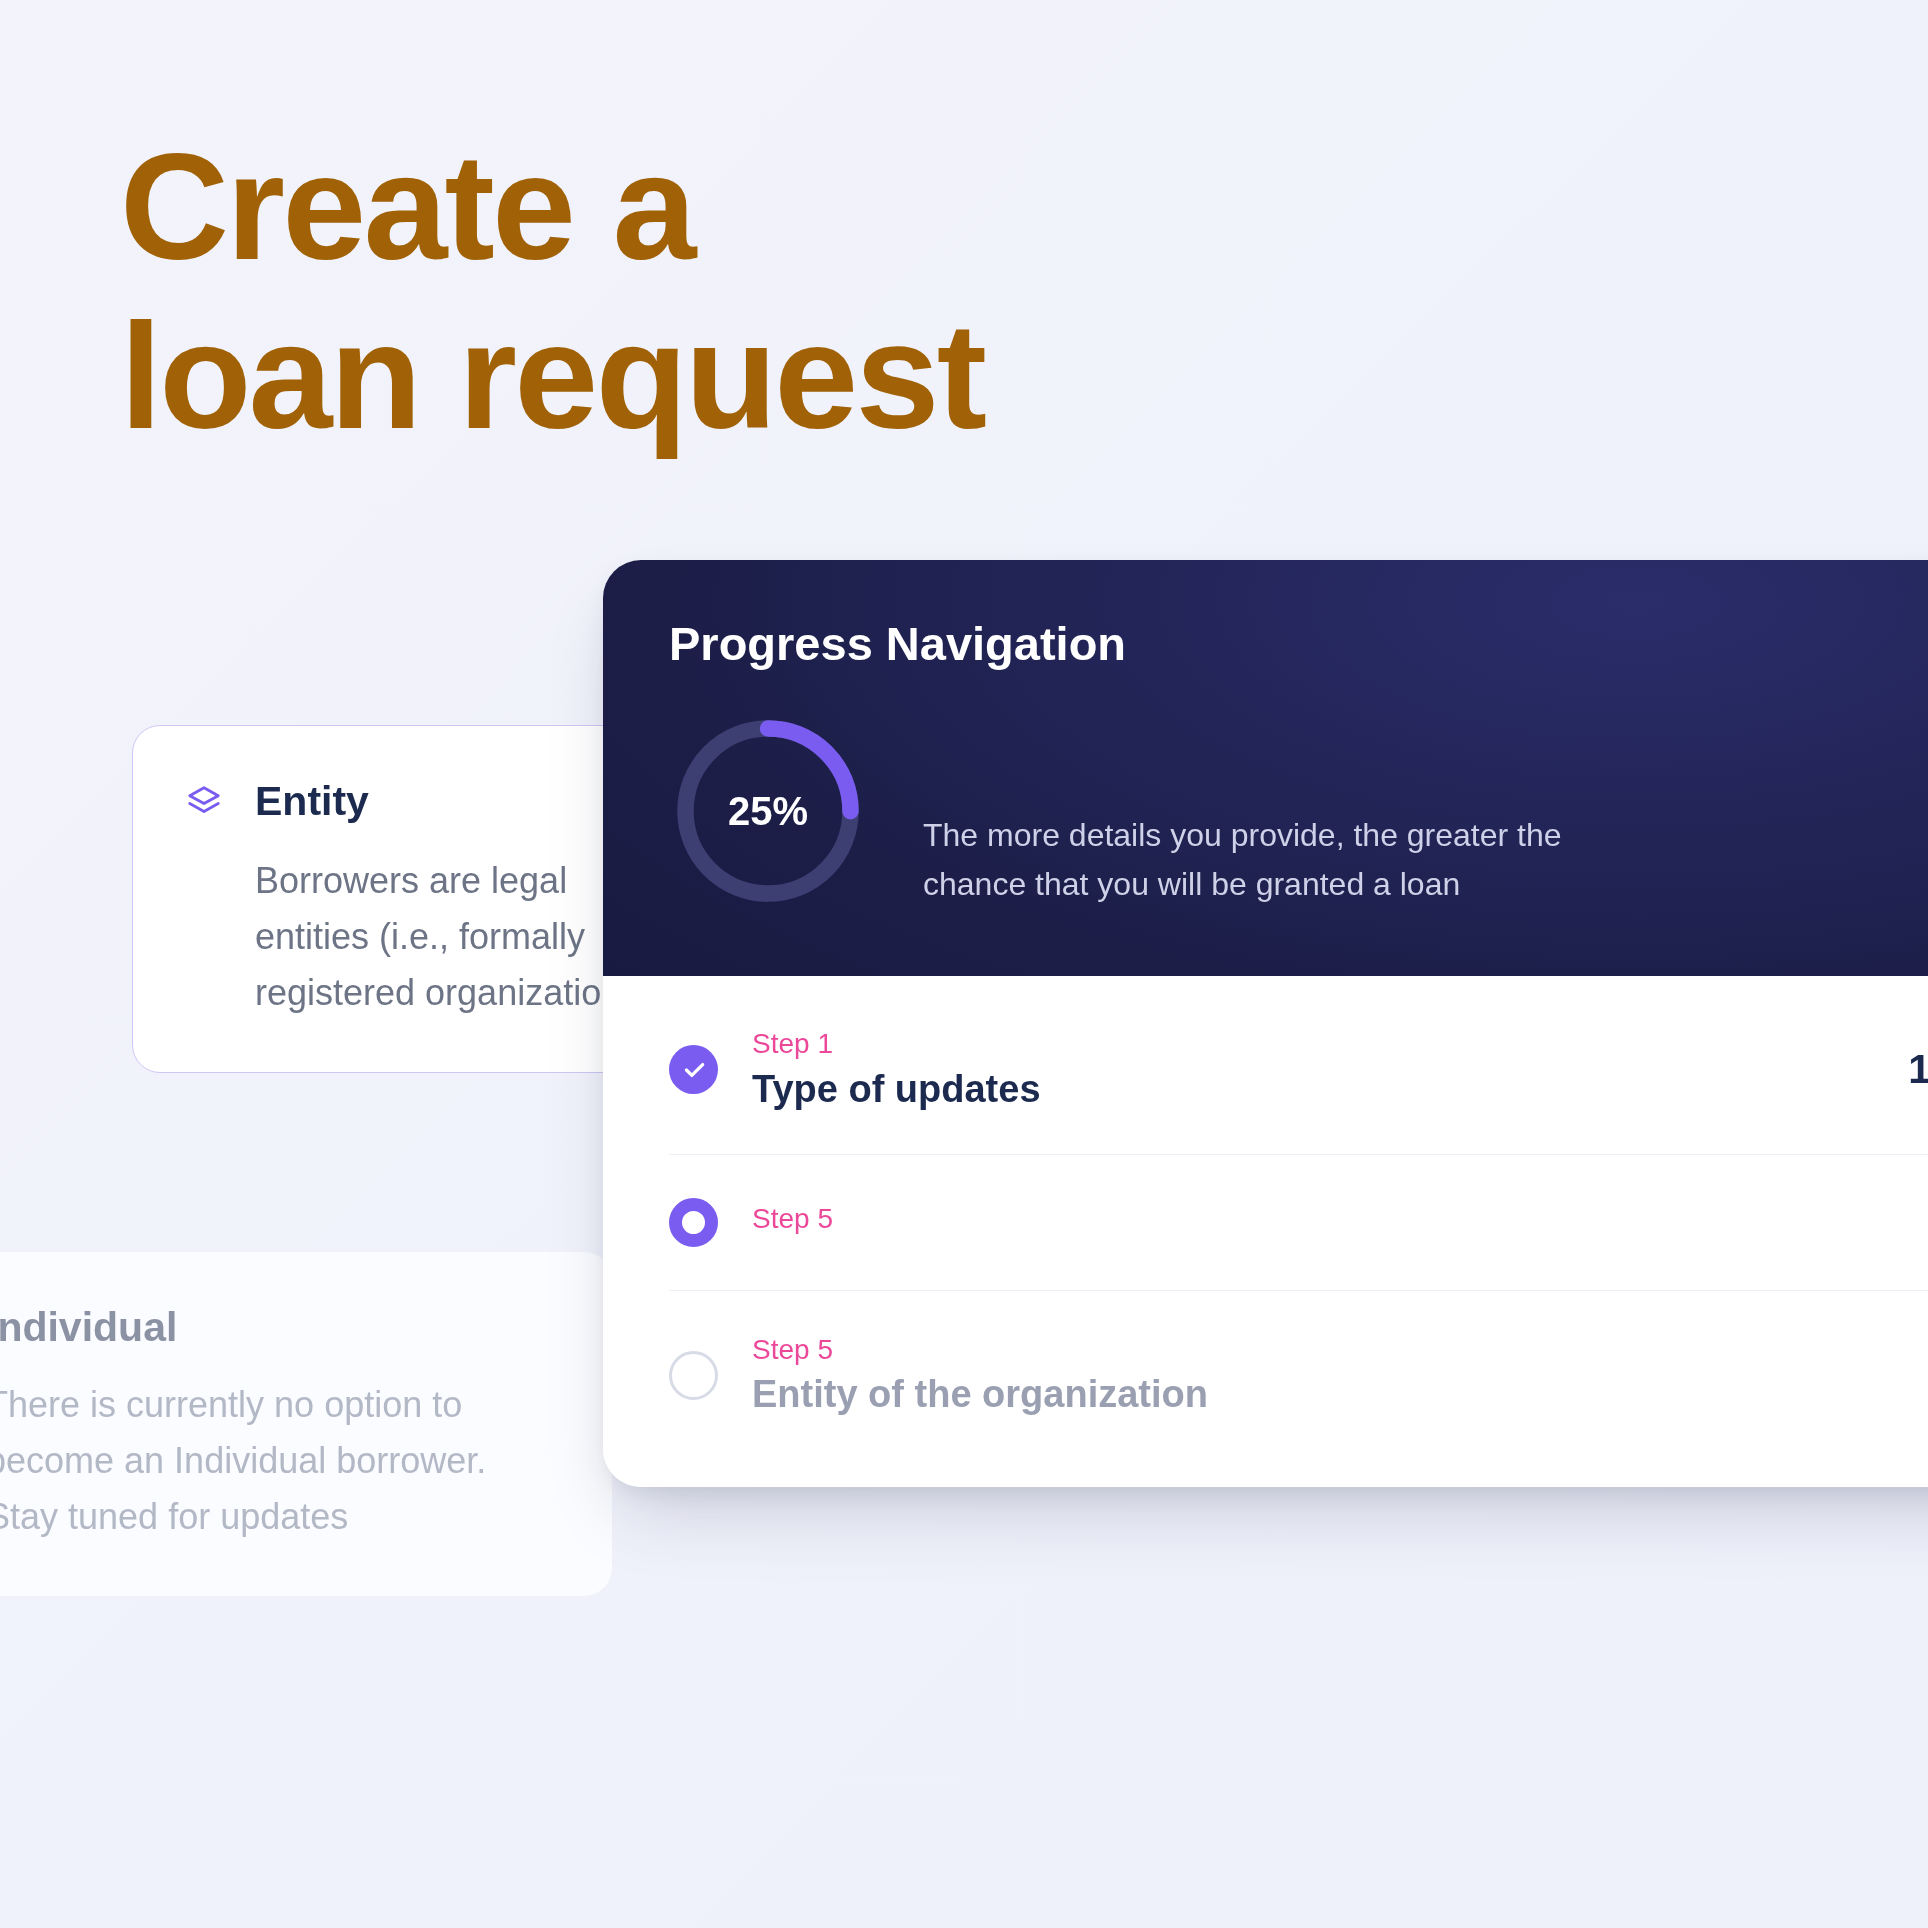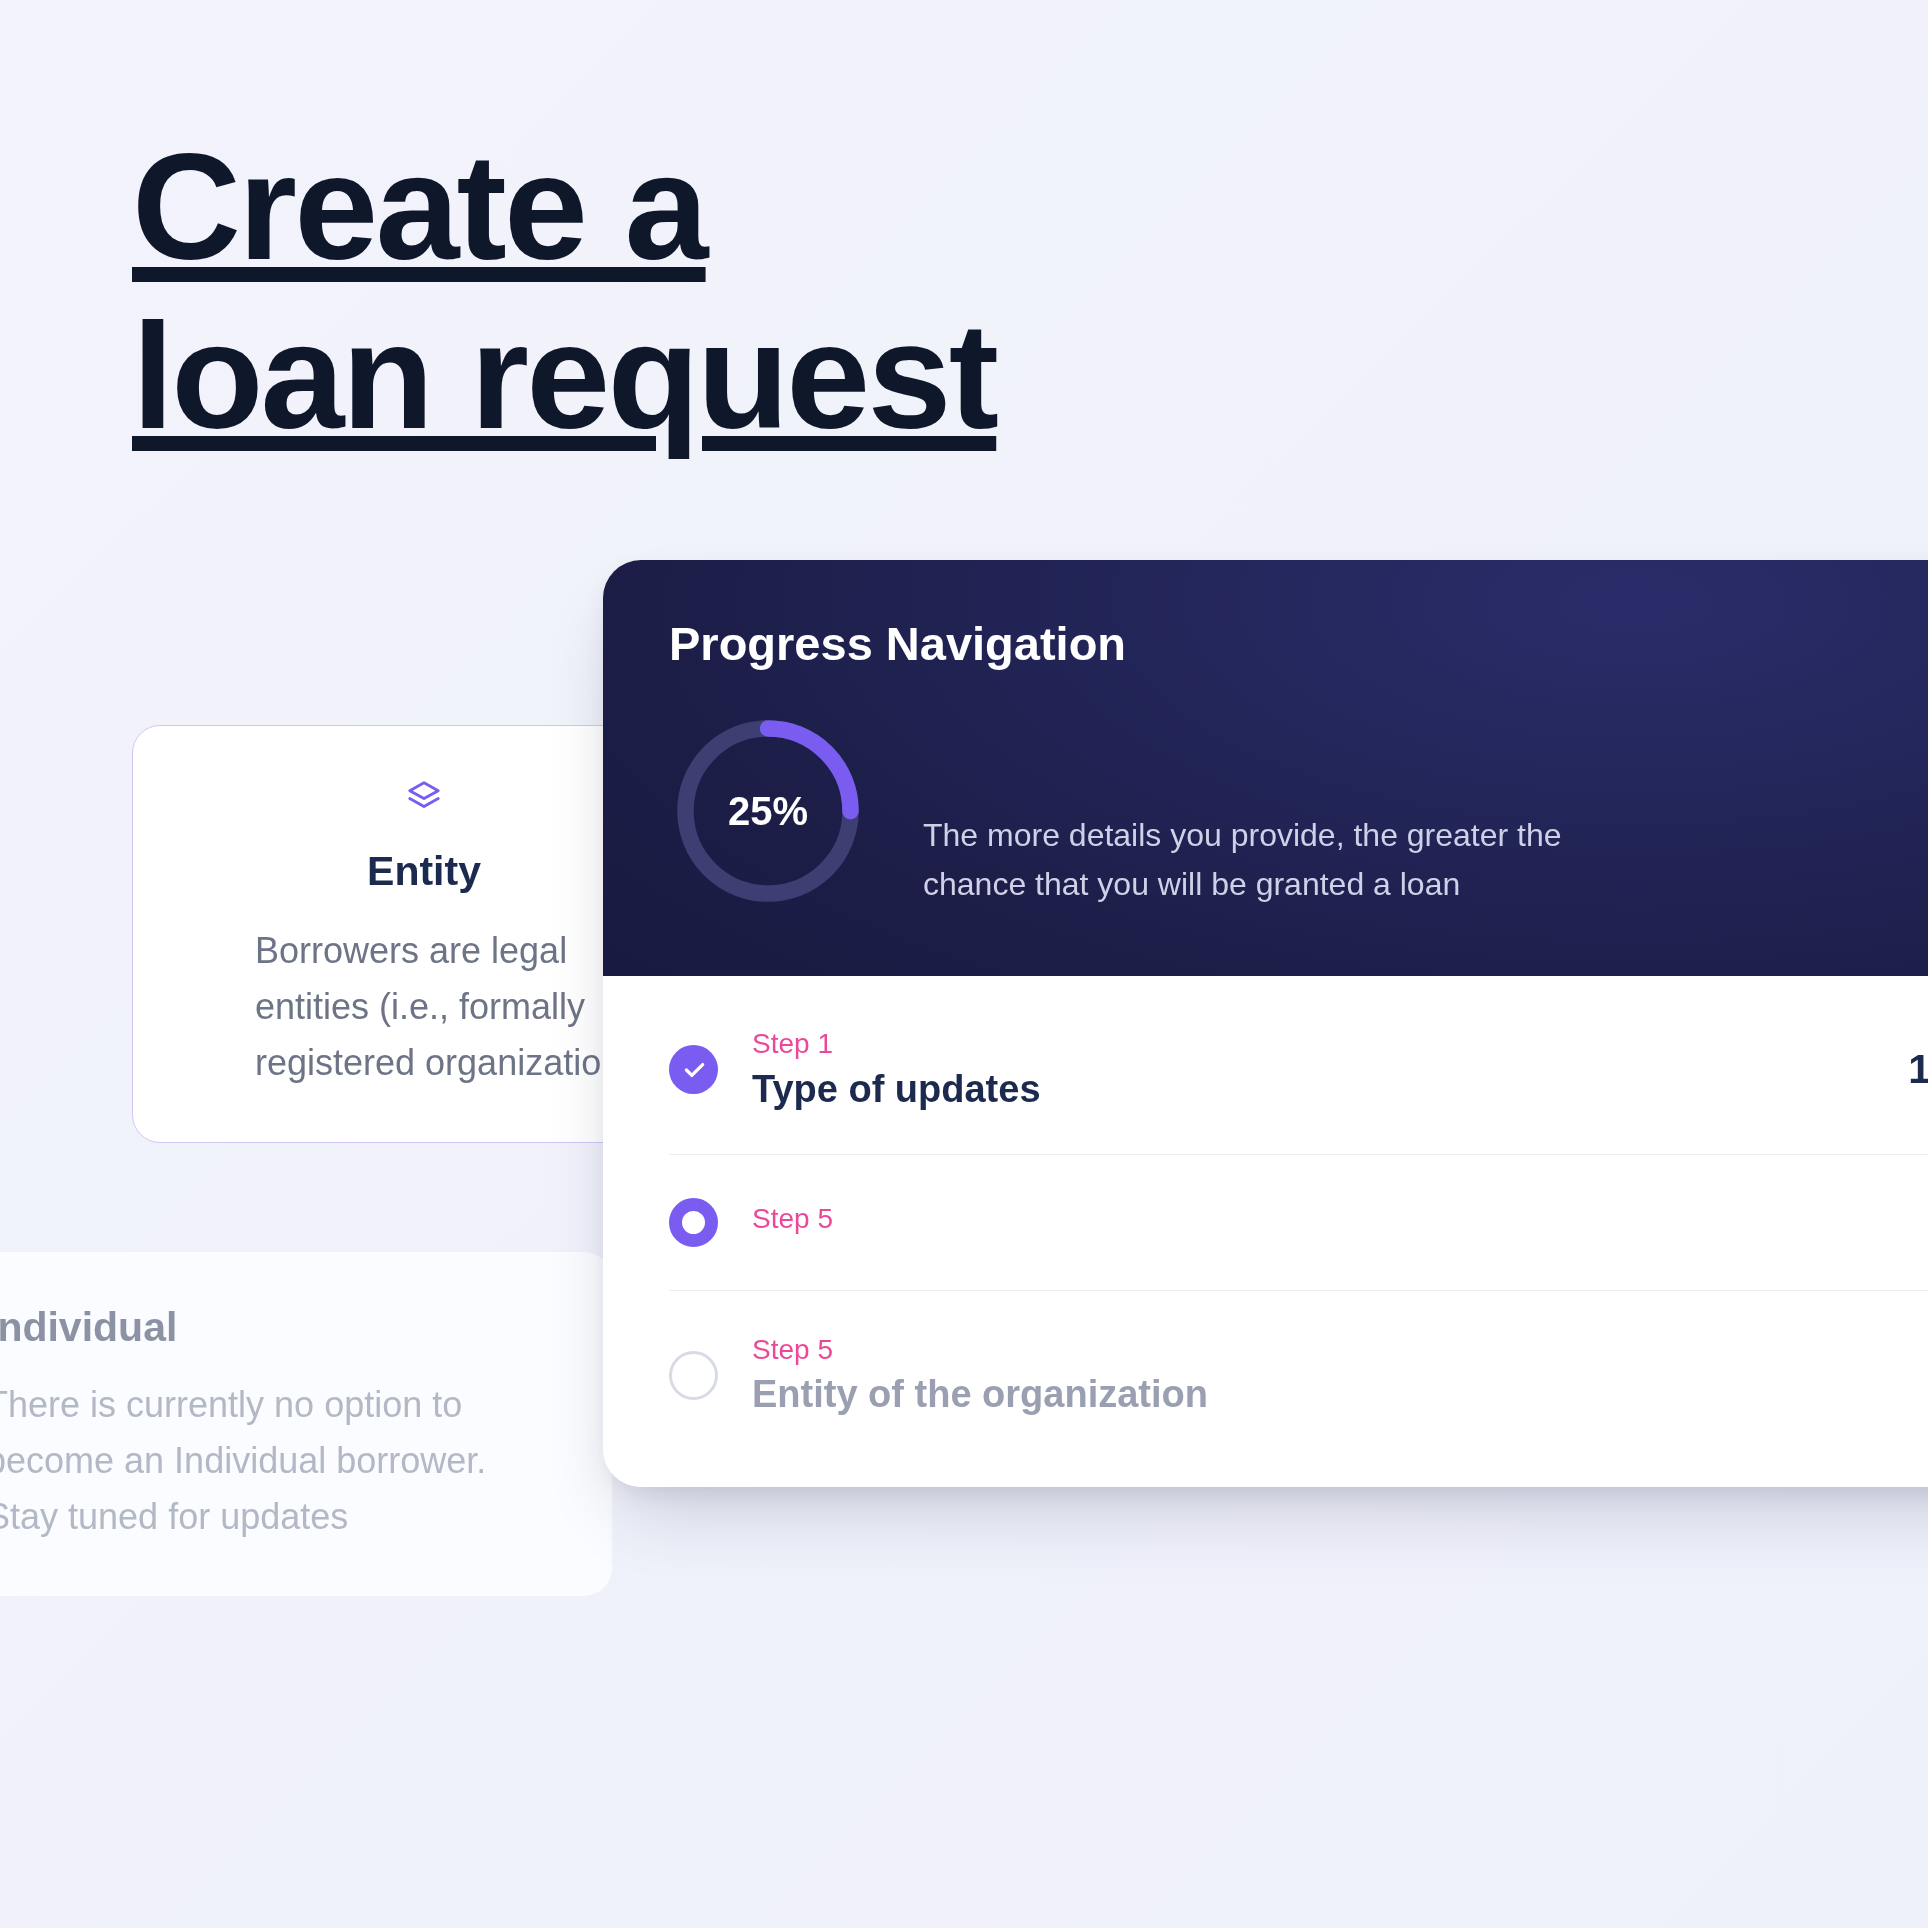--- a/index.html
+++ b/index.html
@@ -7,47 +7,45 @@
   body {
     font-family: -apple-system, BlinkMacSystemFont, "Segoe UI", Helvetica, Arial, sans-serif;
     background: linear-gradient(135deg, #f2f3fb 0%, #eef0fa 100%);
     position: relative;
     overflow: hidden;
     border-radius: 38px;
   }
 
   .page-title {
     position: absolute;
-    left: 132px;
+    left: 120px;
     top: 122px;
     font-size: 151px;
     font-weight: 600;
     line-height: 1.12;
-    color: #0f172a;
+    color: #a16207;
     letter-spacing: -2.8px;
-    text-decoration: underline;
   }
 
   
   .entity-card {
     position: absolute;
     left: 132px;
     top: 725px;
     width: 584px;
     background: #ffffff;
     border: 1.9px solid #cfc6f5;
     border-radius: 28px;
     padding: 52px 52px 52px 52px;
   }
   .entity-head {
     display: flex;
     align-items: center;
     gap: 32px;
     margin-bottom: 28px;
-    flex-direction: column;
   }
   .entity-head h3 {
     font-size: 41px;
     font-weight: 700;
     color: #1b2a4e;
   }
   .layers-icon svg { width: 38px; height: 38px; display:block; }
   .entity-body {
     font-size: 36px;
     line-height: 1.55;

